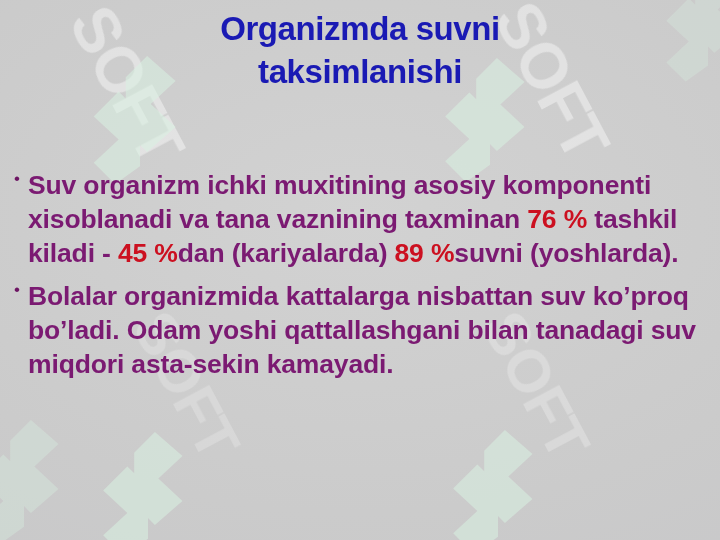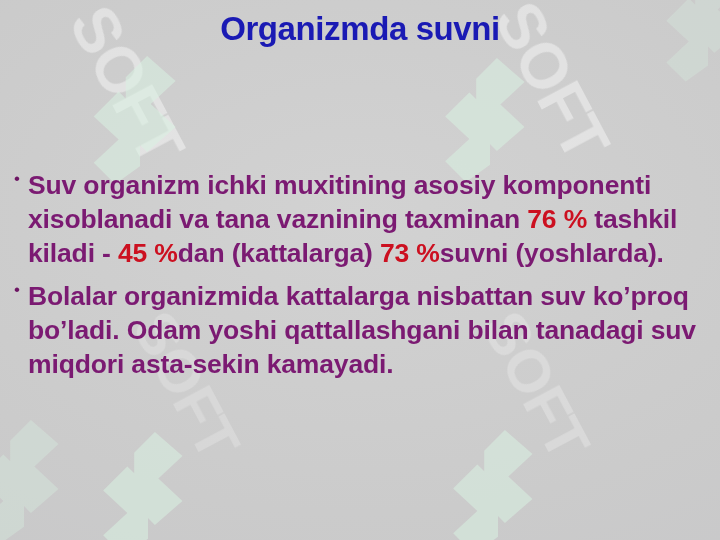--- a/index.html
+++ b/index.html
@@ -136,27 +136,28 @@
     </div>
     <div class="wm-logo" style="left:660px; top:-34px; opacity:.3;">
       <svg width="96" height="116" viewBox="0 0 60 72" aria-hidden="true">
         <path fill="#d9f2e2" d="M34 0 L50 14 L36 27 L50 40 L34 54 L30 50 L30 62 L16 72 L4 60 L18 47 L4 34 L18 20 L22 24 L22 12 Z"></path>
       </svg>
     </div>
   </div>
 
   <div class="title">
     <span class="tline">Organizmda suvni</span>
+    <span class="tline">taksimlanishi</span>
   </div>
 
   <div class="body">
 
     <div class="bullet-row">
       <span class="bullet-dot">•</span>
-      <span class="bullet-text"><span class="pl">Suv organizm ichki muxitining asosiy komponenti xisoblanadi va tana vaznining taxminan </span><span class="hl">76 %</span><span class="pl"> tashkil kiladi - </span><span class="hl">45 %</span><span class="pl">dan (kattalarga) </span><span class="hl">73 %</span><span class="pl">suvni (yoshlarda).</span></span>
+      <span class="bullet-text"><span class="pl">Suv organizm ichki muxitining asosiy komponenti xisoblanadi va tana vaznining taxminan </span><span class="hl">76 %</span><span class="pl"> tashkil kiladi - </span><span class="hl">45 %</span><span class="pl">dan (kariyalarda) </span><span class="hl">89 %</span><span class="pl">suvni (yoshlarda).</span></span>
     </div>
 
     <div class="bullet-row">
       <span class="bullet-dot">•</span>
       <span class="bullet-text"><span class="pl">Bolalar organizmida kattalarga nisbattan suv ko’proq bo’ladi. Odam yoshi qattallashgani bilan tanadagi suv miqdori asta-sekin kamayadi.</span></span>
     </div>
 
   </div>
 </div>
 

